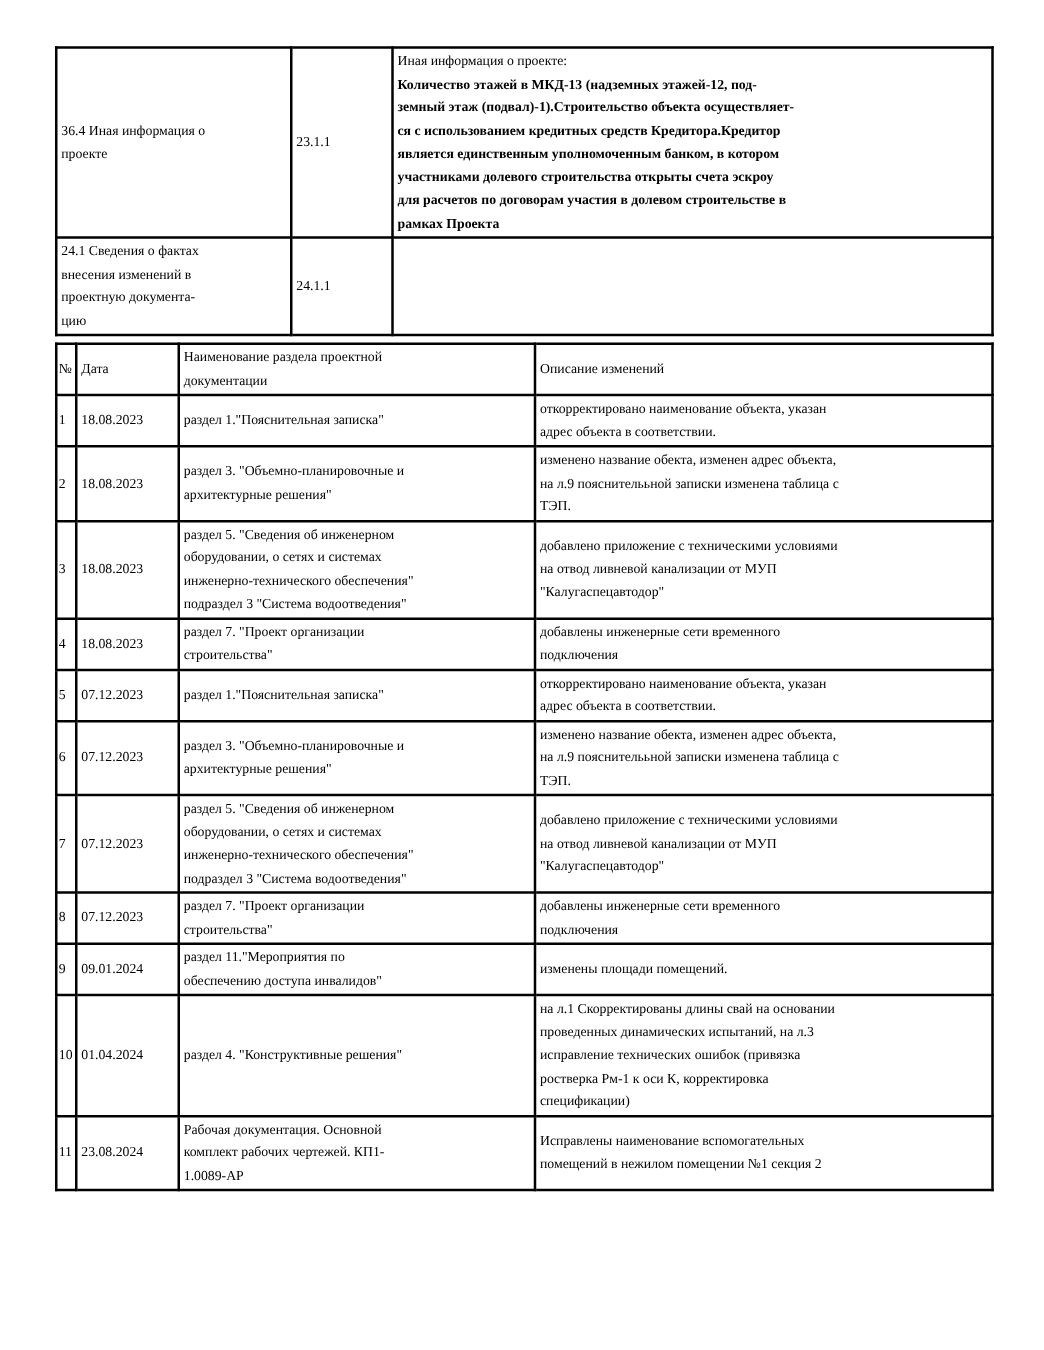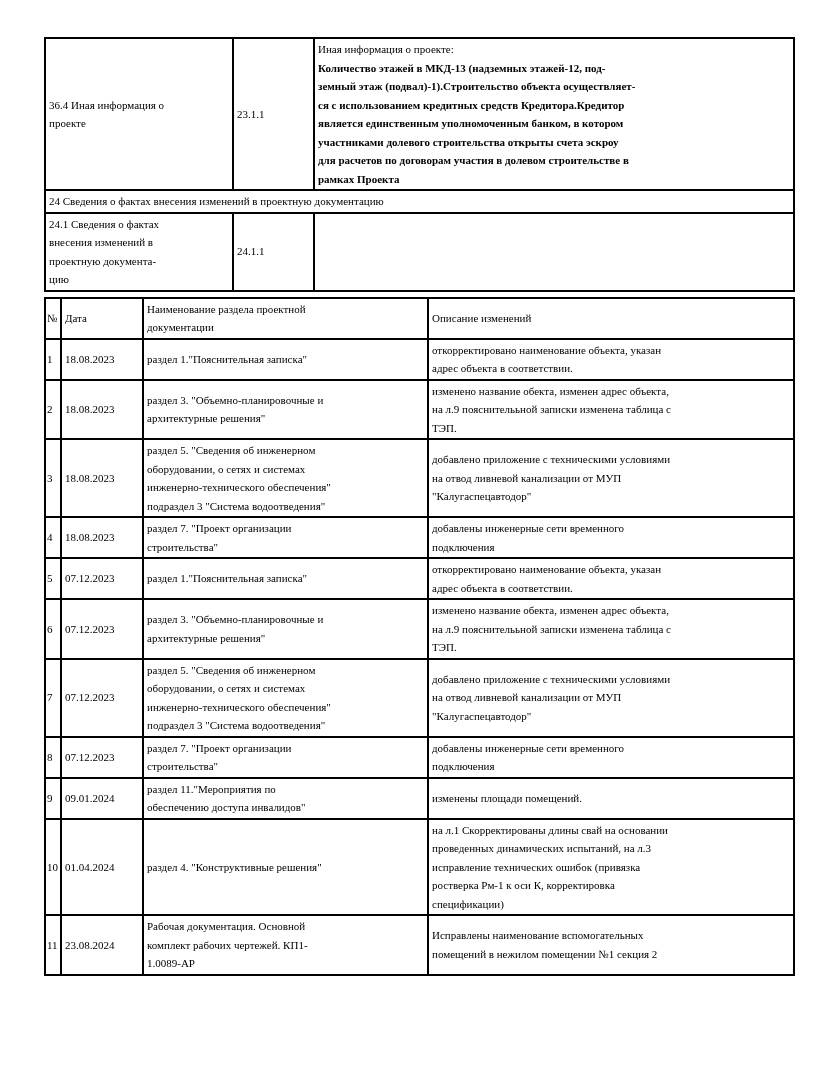--- a/index.html
+++ b/index.html
@@ -52,23 +52,20 @@
 проекте</td>
         <td>23.1.1</td>
         <td class="cell-top"><span>Иная информация о проекте:</span>
 <span class="bold">Количество этажей в МКД-13 (надземных этажей-12, под-
 земный этаж (подвал)-1).Строительство объекта осуществляет-
 ся с использованием кредитных средств Кредитора.Кредитор
 является единственным уполномоченным банком, в котором
 участниками долевого строительства открыты счета эскроу
 для расчетов по договорам участия в долевом строительстве в
 рамках Проекта</span></td>
-      </tr>
-      <tr>
-        <td colspan="3">24 Сведения о фактах внесения изменений в проектную документацию</td>
       </tr>
       <tr>
         <td>24.1 Сведения о фактах
 внесения изменений в
 проектную документа-
 цию</td>
         <td>24.1.1</td>
         <td></td>
       </tr>
     </tbody>

